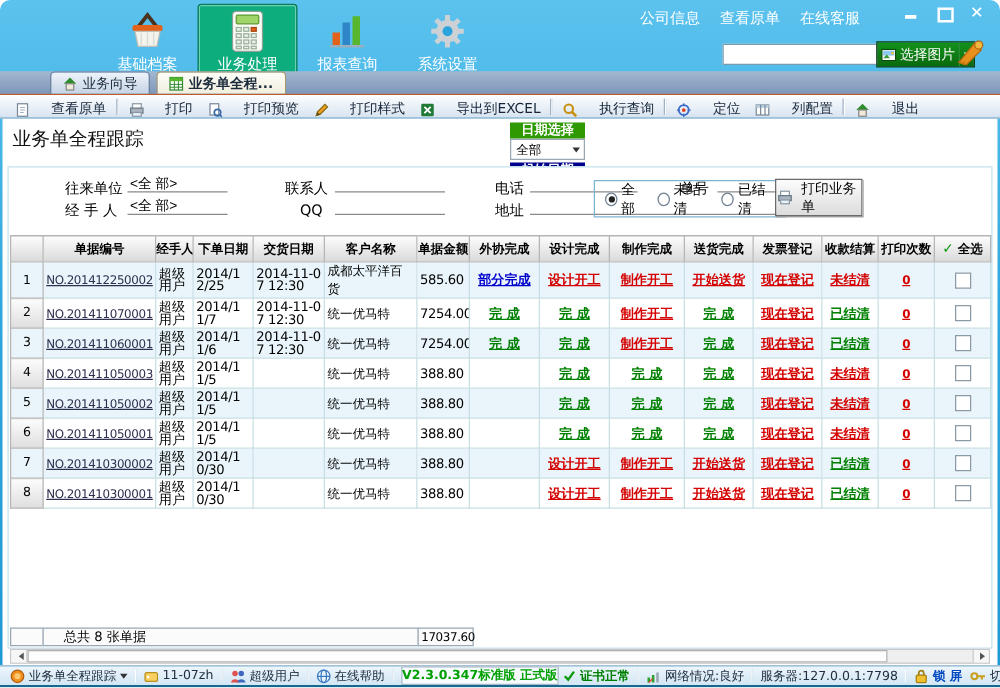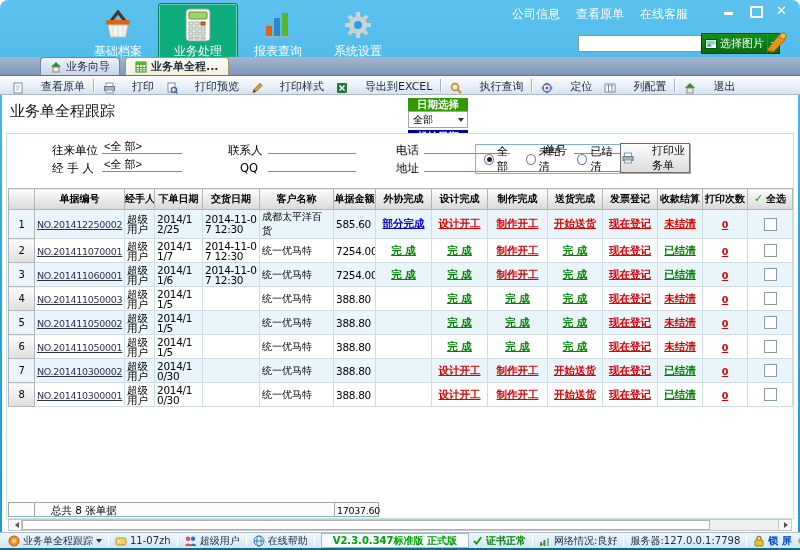--- a/index.html
+++ b/index.html
@@ -53,21 +53,21 @@
   .df-v .tri{margin-left:auto;margin-right:3px;width:0;height:0;border:3px solid transparent;border-top:4px solid #333;margin-top:4px;}
   
   .flabel{position:absolute;font-size:11.5px;color:#000;}
   .ufield{position:absolute;border:none;border-bottom:1px solid #8a8a8a;height:13px;font-size:11px;padding:0 2px;background:transparent;color:#000;}
   .radiobox{position:absolute;left:475px;top:144px;width:136px;height:28px;border:1px solid #7eb4d2;
     display:flex;align-items:center;gap:9px;padding:0 8px;font-size:11px;}
   .ritem{display:flex;align-items:center;gap:3px;cursor:pointer;}
   .rad{width:9px;height:9px;border-radius:50%;border:1px solid #708090;background:#fff;position:relative;display:inline-block;}
   .rad.sel::after{content:"";position:absolute;left:2px;top:2px;width:5px;height:5px;background:#222;border-radius:50%;}
   .print-btn{position:absolute;left:620px;top:143px;width:68px;height:28px;border:1px solid #6a6a6a;
-    background:linear-gradient(#fcfcfc,#dcdcdc);font-size:11px;display:flex;align-items:center;justify-content:center;gap:18px;cursor:pointer;box-shadow:1px 1px 0 #aaa;}
+    background:linear-gradient(#fcfcfc,#dcdcdc);font-size:11px;display:flex;align-items:center;justify-content:center;gap:7px;cursor:pointer;box-shadow:1px 1px 0 #aaa;}
   
   .grid{position:absolute;left:8px;top:188px;width:784px;border-collapse:collapse;table-layout:fixed;}
   .grid th{height:20px;background:linear-gradient(#fcfcfc,#d9d9d9);border:1px solid #b5b5b5;
     font-size:10px;font-weight:bold;color:#000;padding:0;white-space:nowrap;overflow:hidden;cursor:pointer;}
   .grid td{height:23px;border:1px solid #c8e0e4;font-size:10.5px;padding:0 2px;overflow:hidden;color:#000;background:#fff;}
   .grid tbody tr:nth-child(odd) td{background:#e9f5fb;}
   .grid td.rn{background:linear-gradient(#fcfcfc,#dedede);border-color:#b5b5b5;text-align:center;font-size:10px;}
   .num{font-size:9.5px;letter-spacing:-0.3px;}
   .c-orderno{text-align:center;}
   .c-date{word-break:break-all;line-height:10px;}
@@ -93,21 +93,21 @@
   .hs-right{right:0;border-left:1px solid #c8c8c8;}
   .hs-left::before{content:"";position:absolute;left:3px;top:2px;border:3px solid transparent;border-right:4px solid #555;}
   .hs-right::before{content:"";position:absolute;left:5px;top:2px;border:3px solid transparent;border-left:4px solid #555;}
   .hs-thumb{position:absolute;left:13px;top:0;width:688px;height:10px;background:#fdfdfd;border:1px solid #b0b0b0;box-sizing:border-box;cursor:pointer;}
   
   .statusbar{position:absolute;left:0;top:532px;width:800px;height:16px;box-sizing:border-box;
     background:linear-gradient(#eef6fc,#d2e6f4);border-top:1px solid #a8c0d2;
     display:flex;align-items:center;font-size:10px;color:#203040;padding:0 8px;gap:3px;white-space:nowrap;}
   .sitem{display:flex;align-items:center;gap:3px;}
   .ssep{width:1px;height:11px;background:#a8bccd;border-right:1px solid #fff;margin:0 3px;}
-  .verbox{border:1px solid #a8b8c8;background:#f6fbff;color:#00a000;font-weight:bold;padding:0 11px;height:13px;line-height:13px;}
+  .verbox{border:1px solid #a8b8c8;background:#f6fbff;color:#00a000;font-weight:bold;padding:0 0;height:13px;line-height:13px;}
   .cert{color:#008000;font-weight:bold;}
   .locklbl{color:#0048c0;font-weight:bold;}
   .spacer{flex:1;}
   svg{display:block;}
 </style>
 </head>
 <body>
 
 <div id="window">
 

